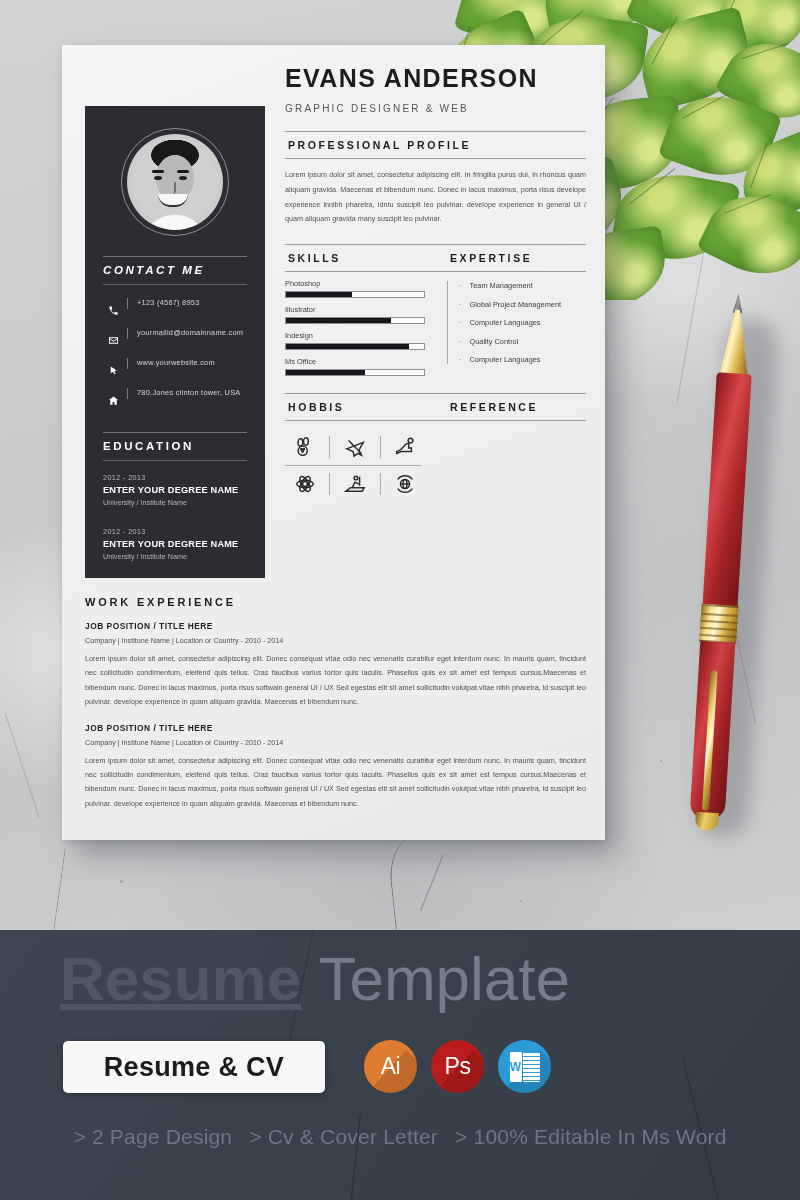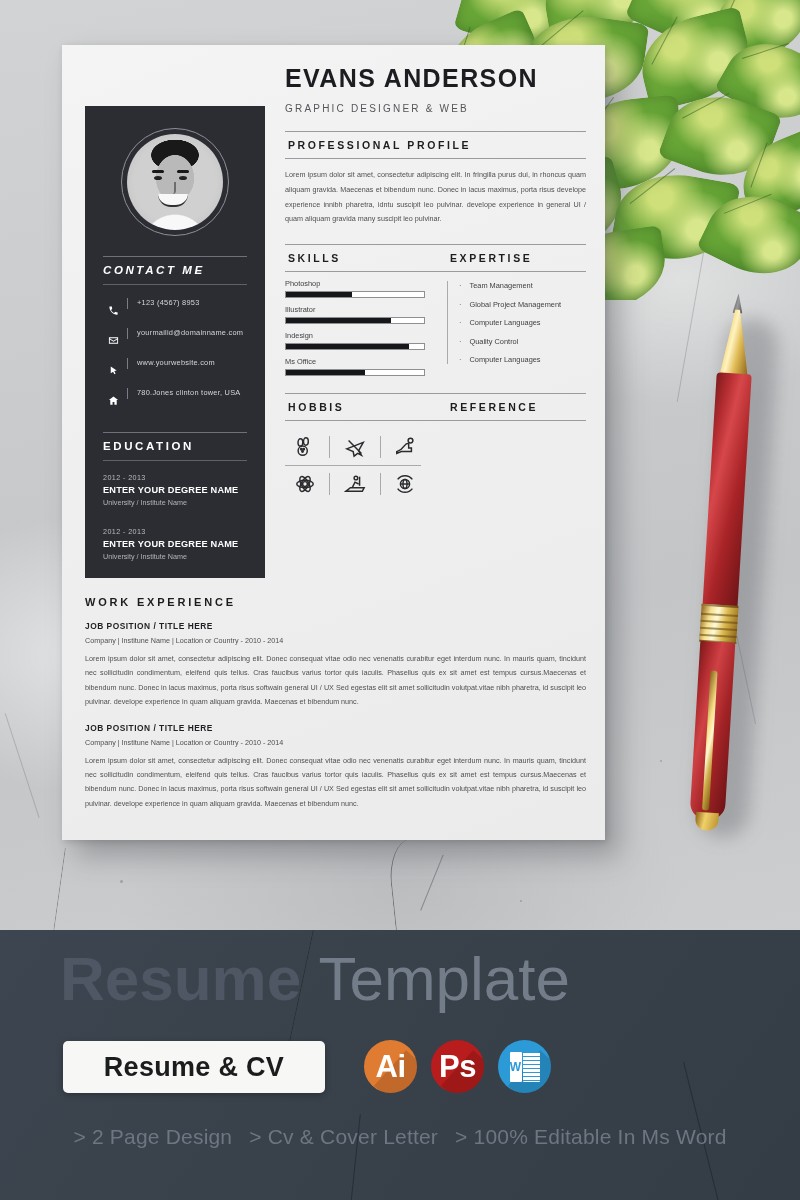--- a/index.html
+++ b/index.html
@@ -193,39 +193,39 @@
     position:absolute; left:0; top:930px; width:800px; height:270px;
     background:linear-gradient(125deg,#3d4550 0%,#39414b 40%,#343c46 100%);
     overflow:hidden;
   }
   .banner-vein { position:absolute; border-left:1.4px solid rgba(20,24,30,.45); }
   .bv1 { left:300px; top:0; width:90px; height:130px; transform:rotate(12deg); border-radius:0 0 40% 0; }
   .bv2 { left:700px; top:120px; width:80px; height:150px; transform:rotate(-14deg); }
   .bv3 { left:355px; top:186px; width:40px; height:90px; transform:rotate(6deg); }
 
   .headline { position:absolute; left:60px; top:18px; font-size:62px; line-height:1; font-weight:bold; }
-  .hl-1 { color:#4e5763; }
+  .hl-1 { color:#4e5763;text-decoration:underline; }
   .hl-2 { color:#737d89; font-weight:normal; }
 
   .badge {
     position:absolute; left:63px; top:1041px; width:262px; height:52px;
     background:#f7f7f5; border-radius:5px; display:flex; align-items:center; justify-content:center;
     box-shadow:0 2px 6px rgba(0,0,0,.25);
   }
   .badge span { font-size:27px; font-weight:bold; color:#1b1c1e; letter-spacing:.3px; }
 
   .apps { position:absolute; left:364px; top:1040px; display:flex; gap:14px; }
   .app { width:53px; height:53px; border-radius:50%; position:relative; overflow:hidden;
          display:flex; align-items:center; justify-content:center; }
   .app.ai { background:#e07b32; }
   .app.ps { background:#b91c1c; }
   .app.wd { background:#2b9ad6; }
   .app .tail { position:absolute; left:38%; top:38%; width:90%; height:90%;
                background:rgba(0,0,0,.14); transform:rotate(42deg); }
-  .app b { position:relative; color:#fff; font-size:31px; font-weight:bold; letter-spacing:-.5px; }
+  .app b { position:relative; color:#fff; font-size:23px; font-weight:normal; letter-spacing:-.5px; }
   .wd-doc { position:relative; width:30px; height:30px; display:flex; }
   .wd-left { width:12px; background:#fff; border-radius:1px; display:flex; align-items:center;
              justify-content:center; color:#2b9ad6; font-weight:bold; font-size:12px; }
   .wd-right { flex:1; margin-left:1px; background:#fff; border-radius:1px;
               background-image:repeating-linear-gradient(#2b9ad6 0 1.5px, #fff 1.5px 4px); }
 
   .features { position:absolute; left:0; top:1125px; width:800px; }
   .feat-row { display:flex; align-items:center; justify-content:center; gap:17px;
               font-size:21px; color:#6d7682; letter-spacing:.2px; }
   .feat-row.second { margin-top:20px; gap:28px; font-size:21px; }

